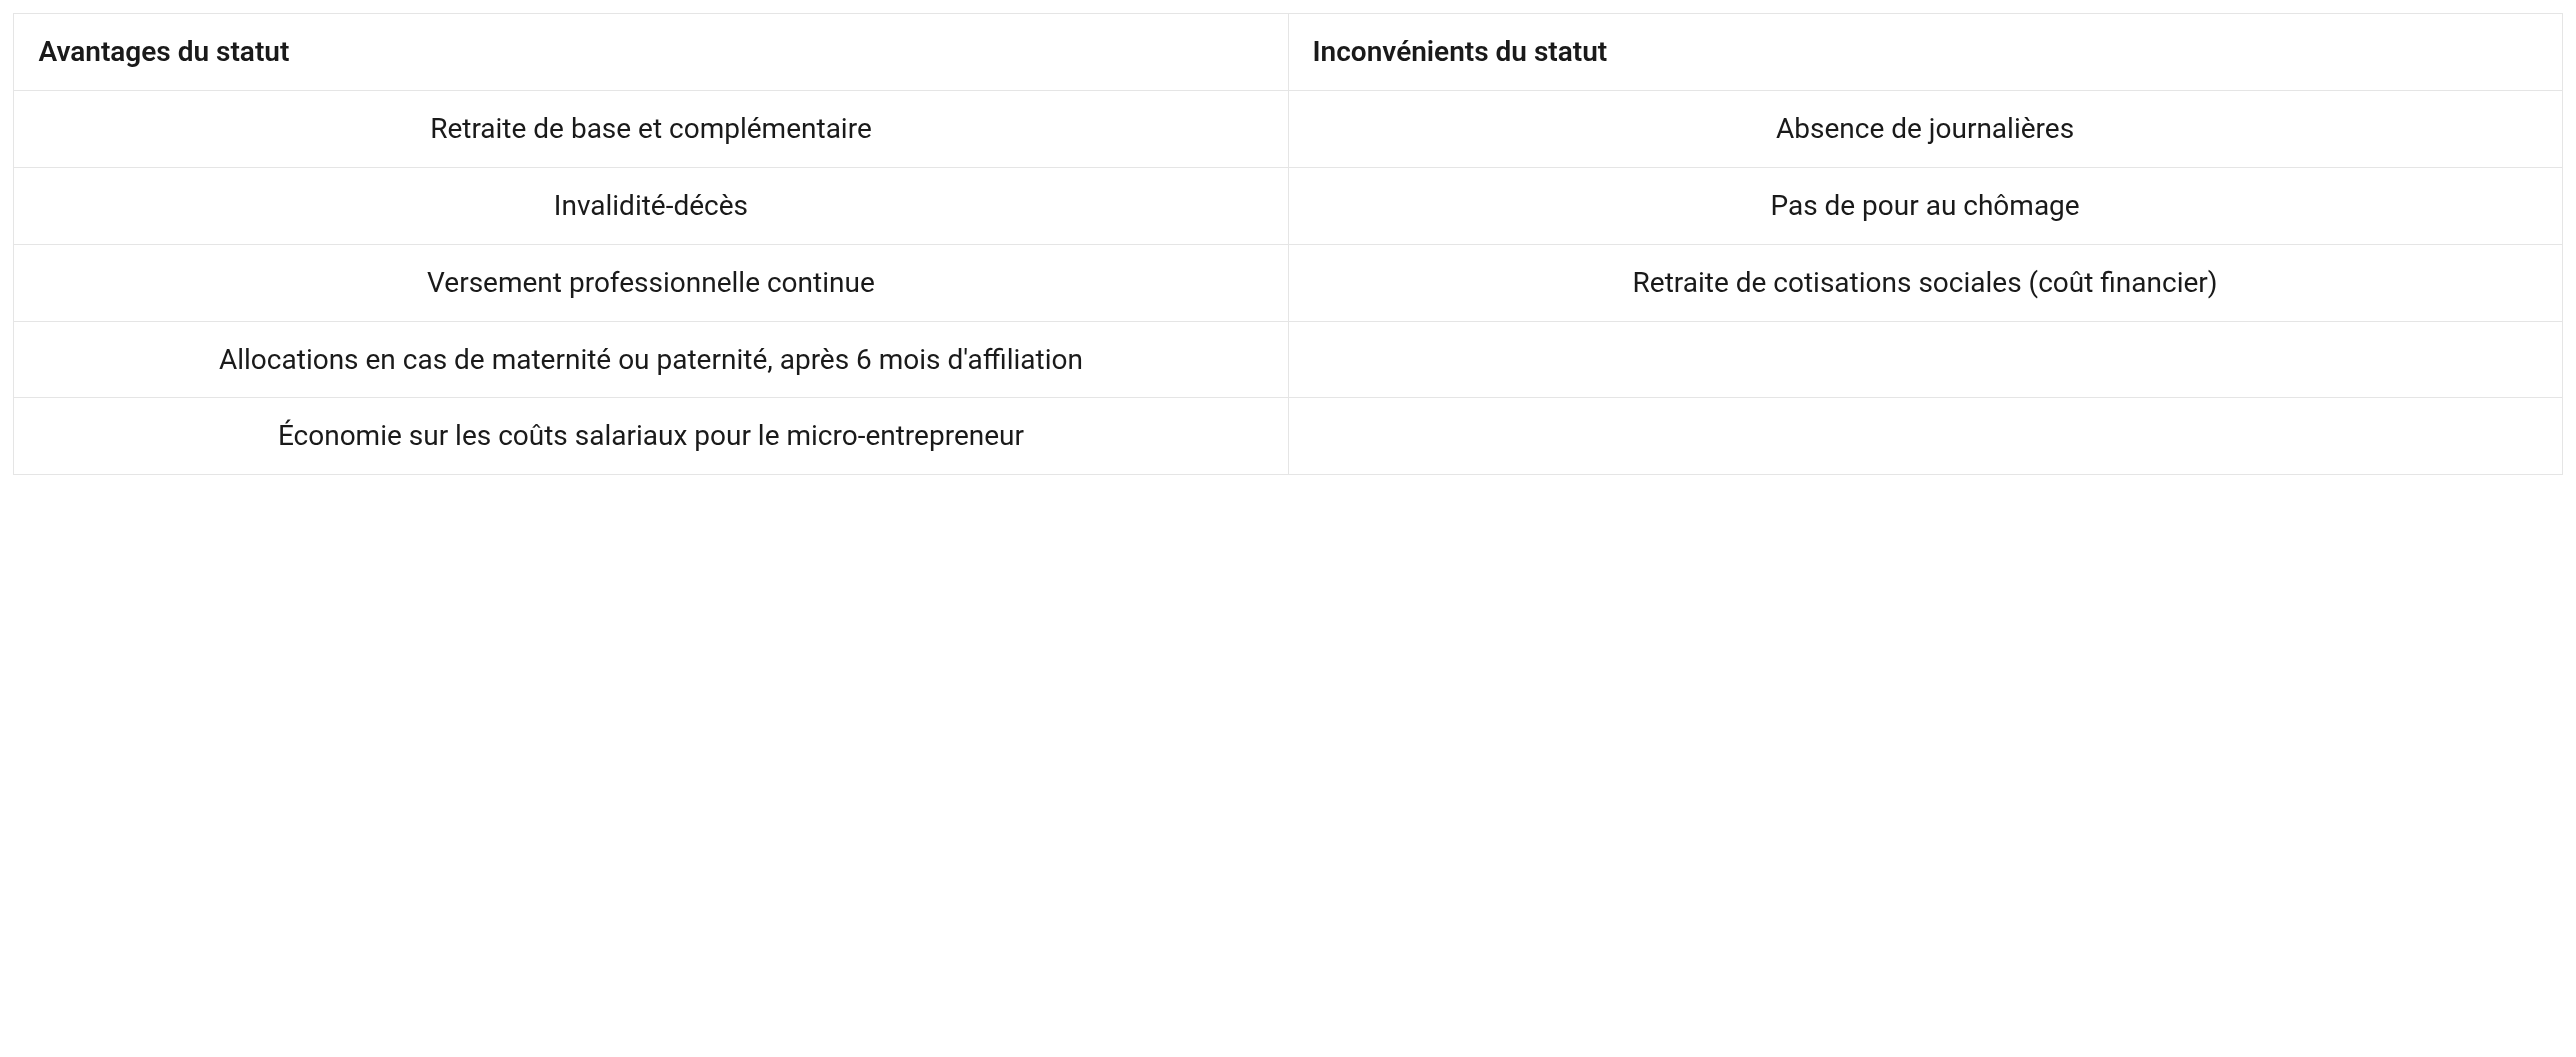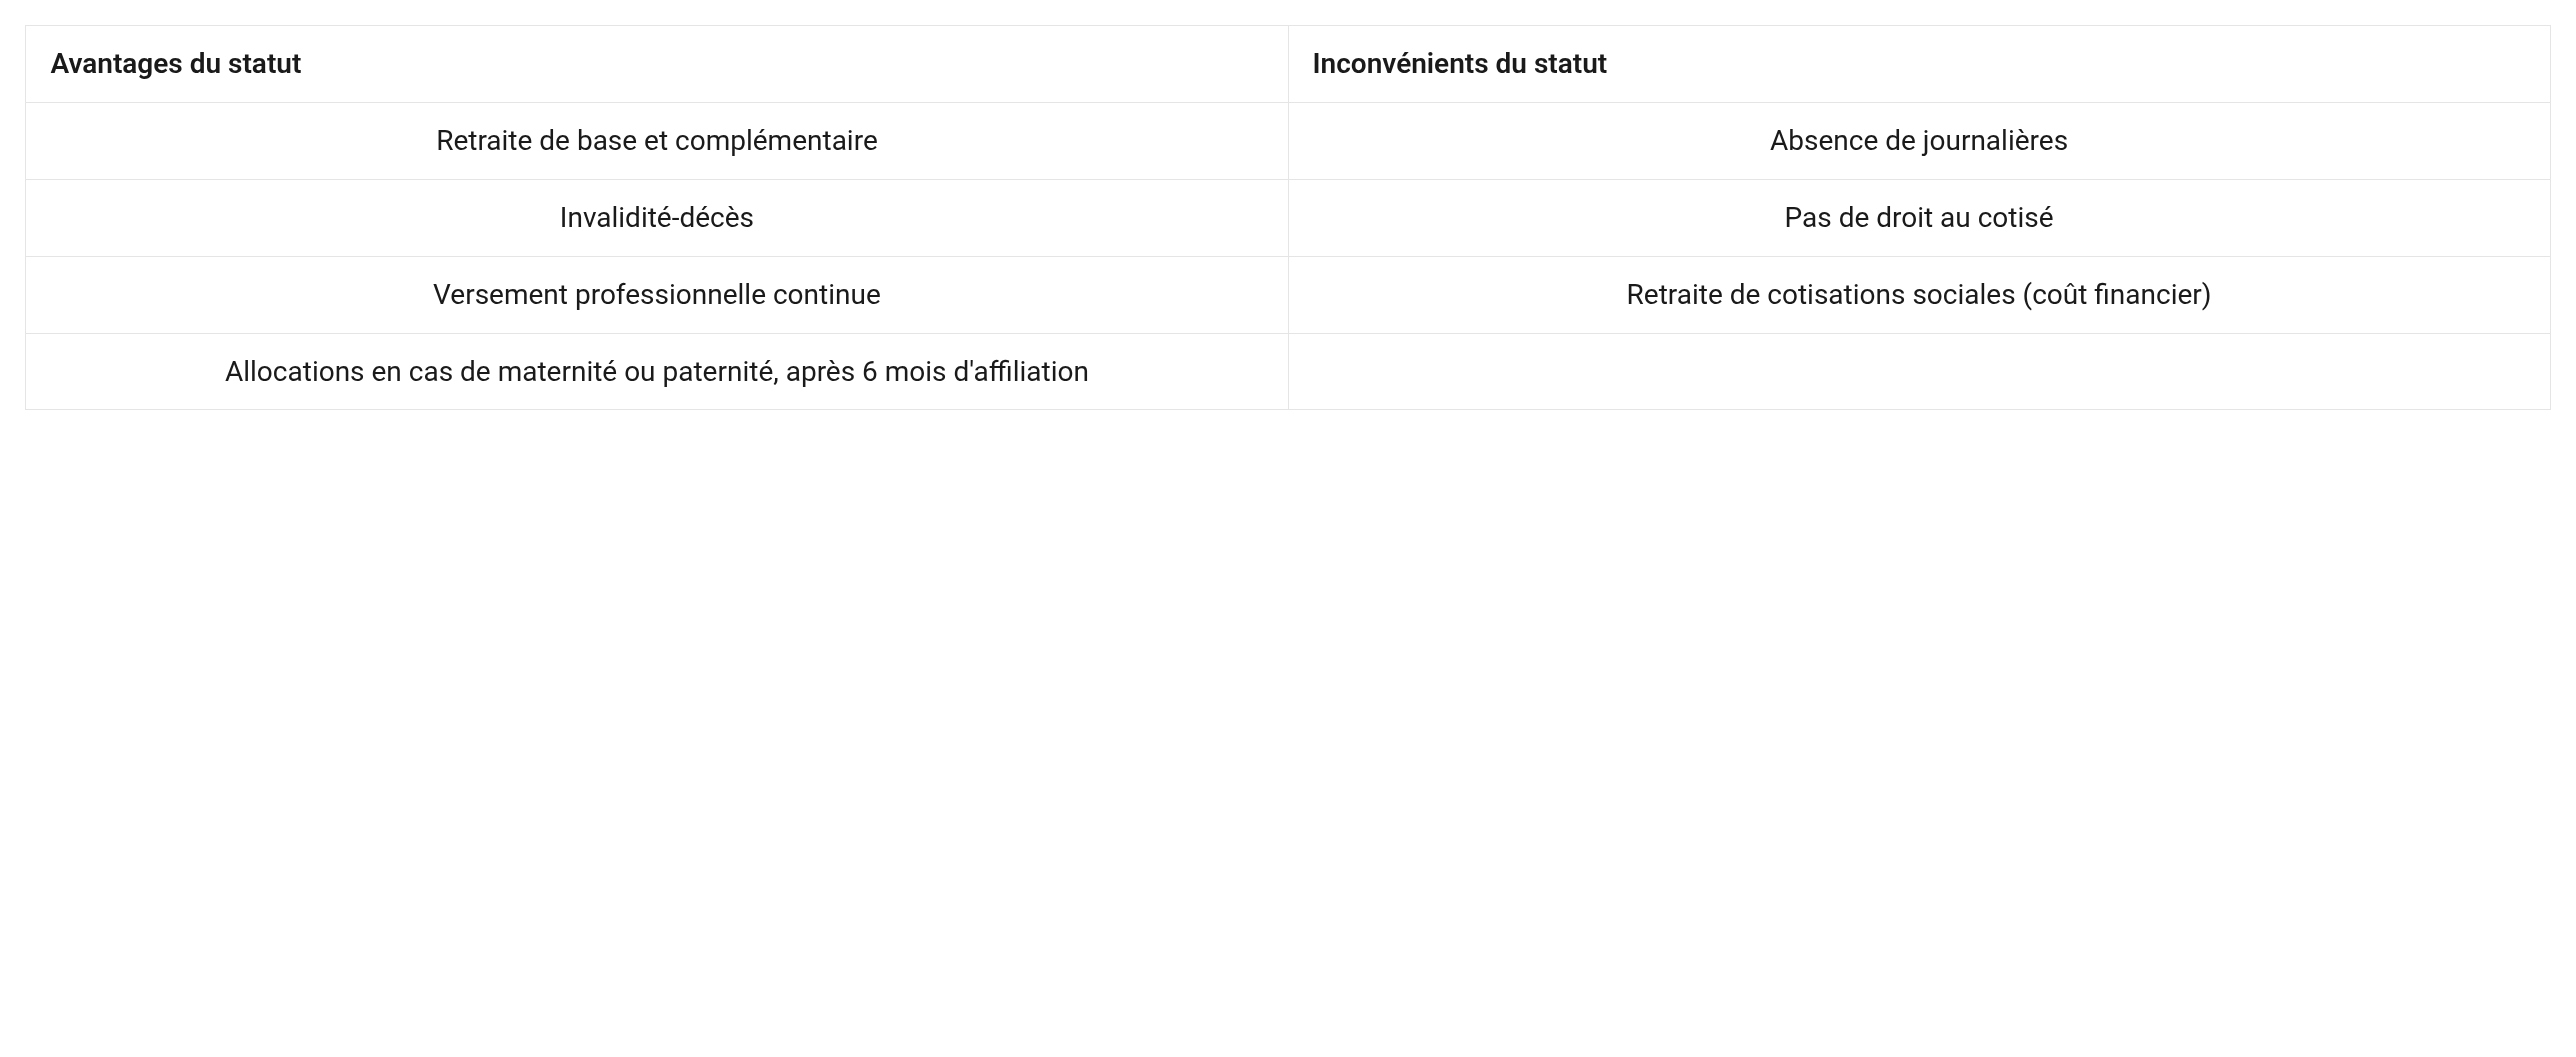--- a/index.html
+++ b/index.html
@@ -1,17 +1,17 @@
 <!DOCTYPE html>
 <html style="font-size:10.7px"><head>
   <meta charset="utf-8">
   <style>
     * {
       margin: 0;
-      padding: 12px;
+      padding: 0;
       box-sizing: border-box;
     }
     body {
       font-family: -apple-system, BlinkMacSystemFont, "Segoe UI", Roboto, Helvetica, Arial, sans-serif;
       background: #ffffff;
       padding: 13.4px;
     }
     table {
       width: 100%;
       border-collapse: collapse;
@@ -55,25 +55,29 @@
       <th>Inconvénients du statut</th>
     </tr>
   </thead>
   <tbody>
     <tr>
       <td>Retraite de base et complémentaire</td>
       <td>Absence de journalières</td>
     </tr>
     <tr>
       <td>Invalidité-décès</td>
-      <td>Pas de droit au cotisé</td>
+      <td>Pas de pour au chômage</td>
     </tr>
     <tr>
       <td>Versement professionnelle continue</td>
       <td>Retraite de cotisations sociales (coût financier)</td>
     </tr>
     <tr>
       <td>Allocations en cas de maternité ou paternité, après 6 mois d'affiliation</td>
       <td></td>
     </tr>
+    <tr>
+      <td>Économie sur les coûts salariaux pour le micro-entrepreneur</td>
+      <td></td>
+    </tr>
   </tbody>
 </table>
 
 
 </body></html>

